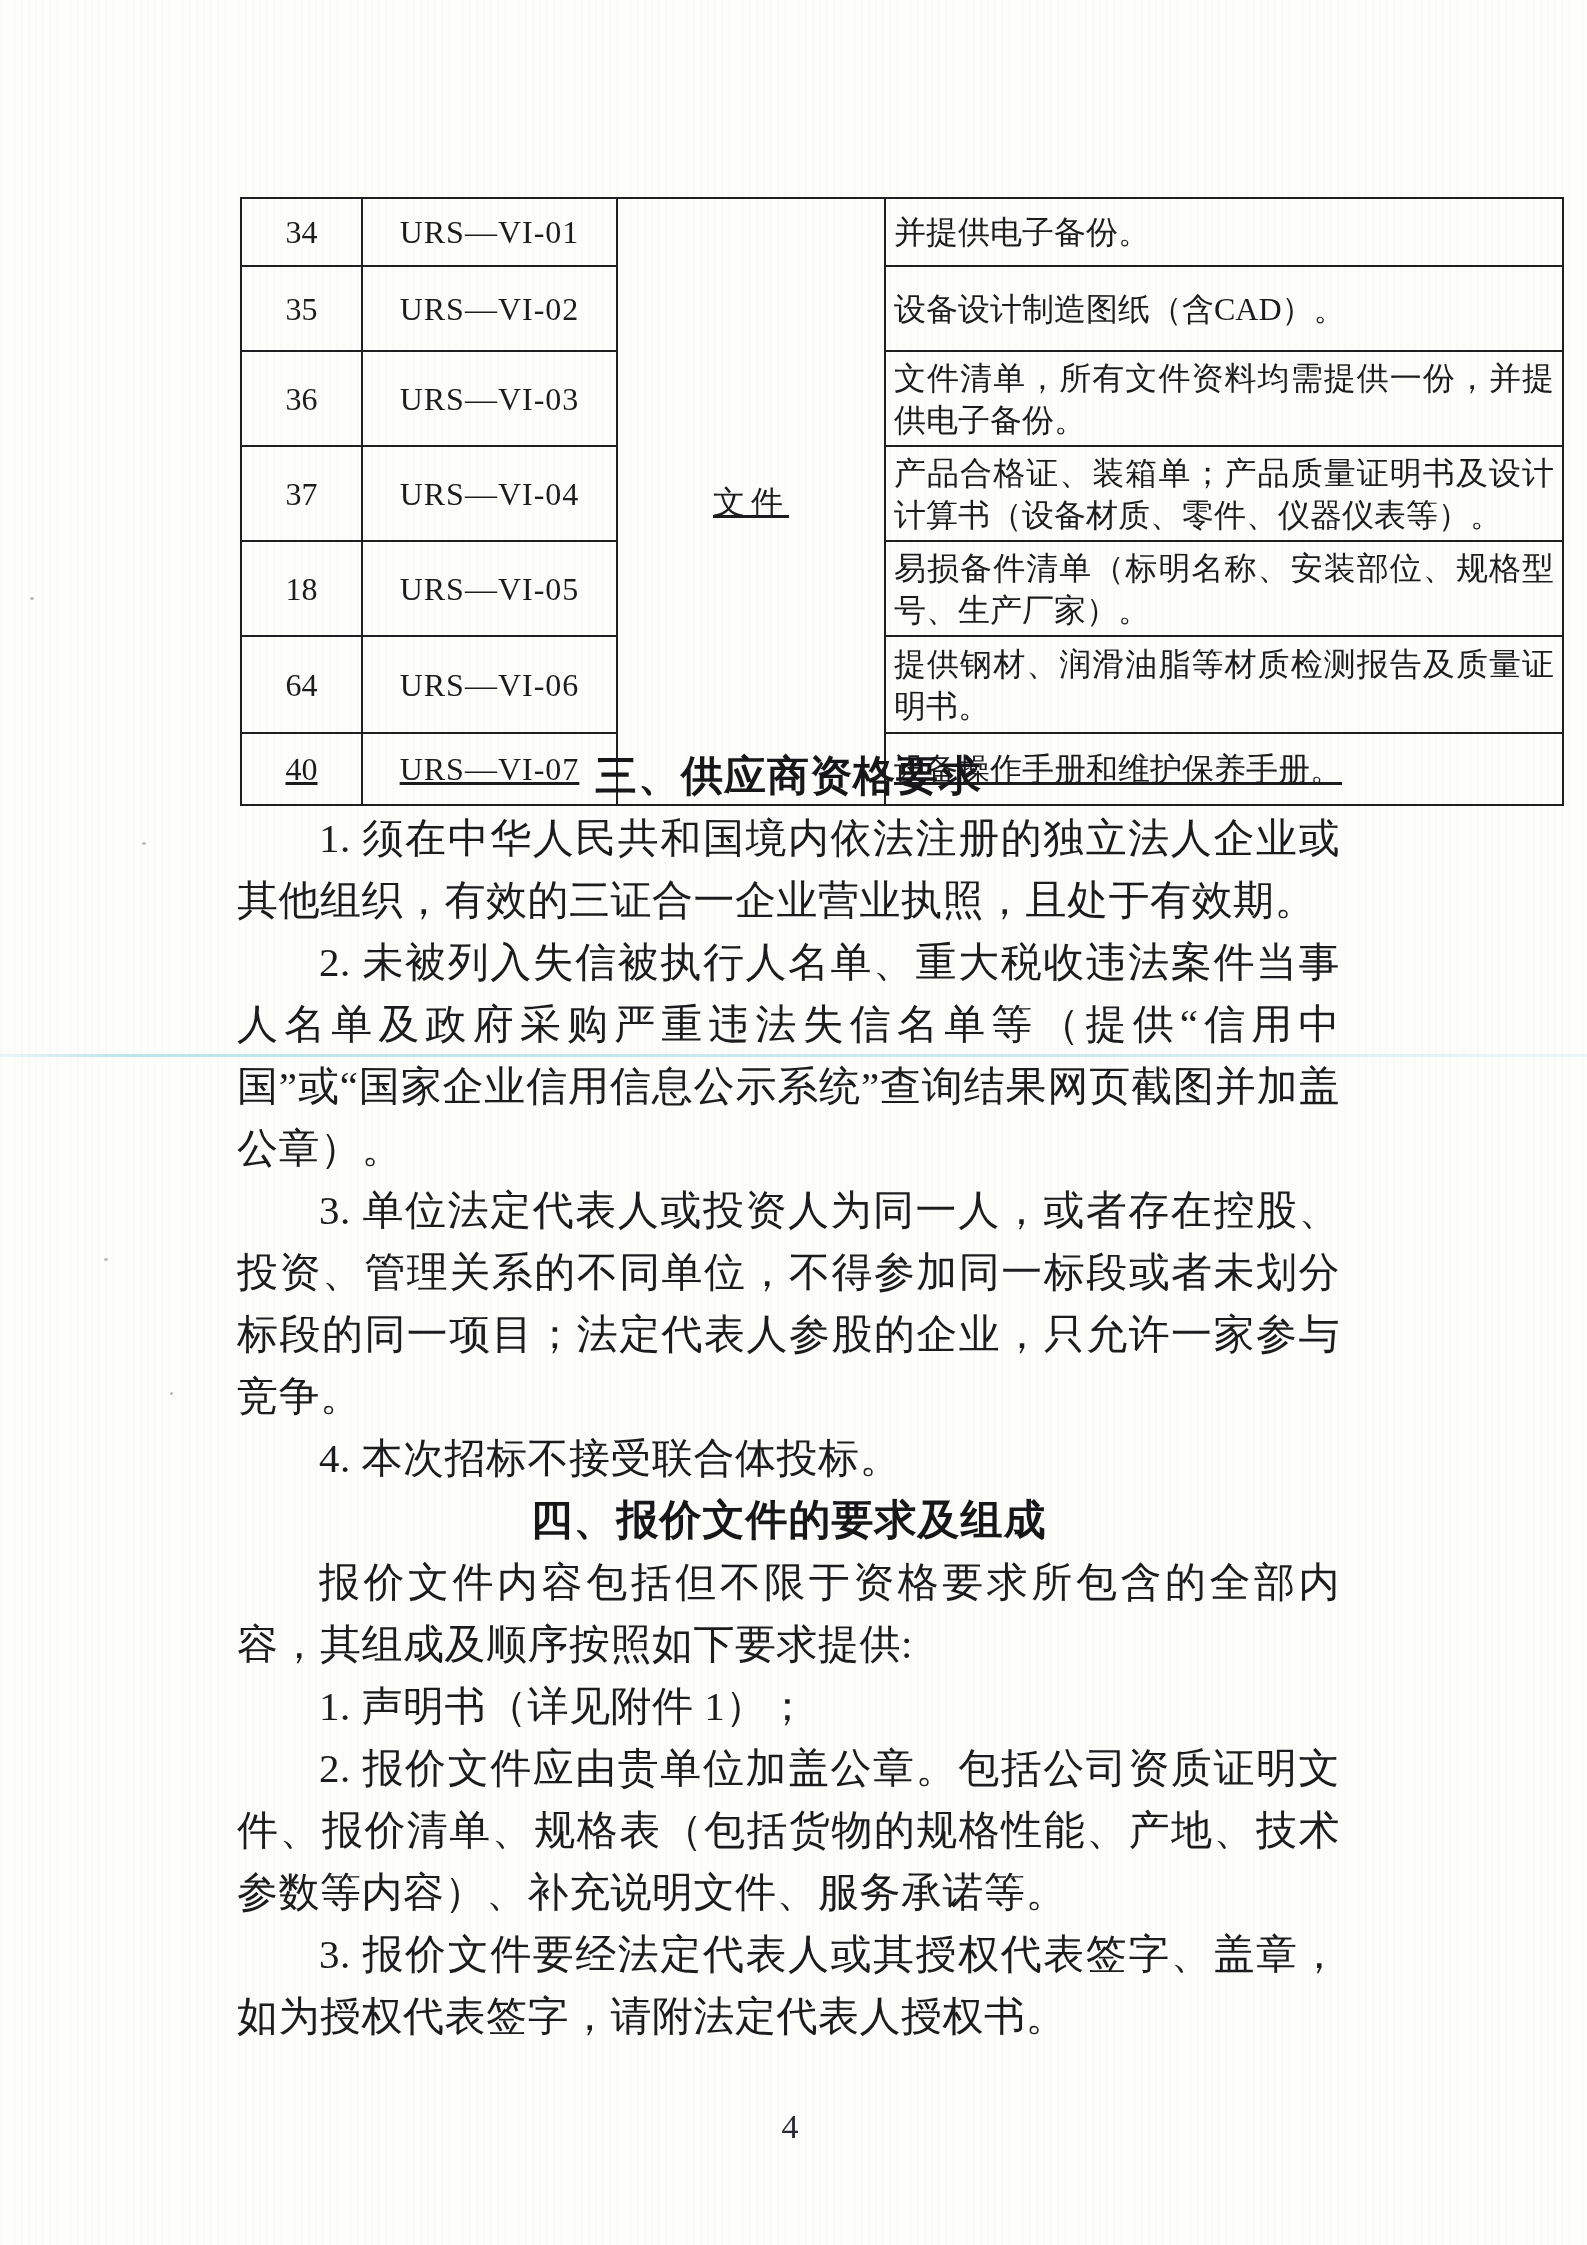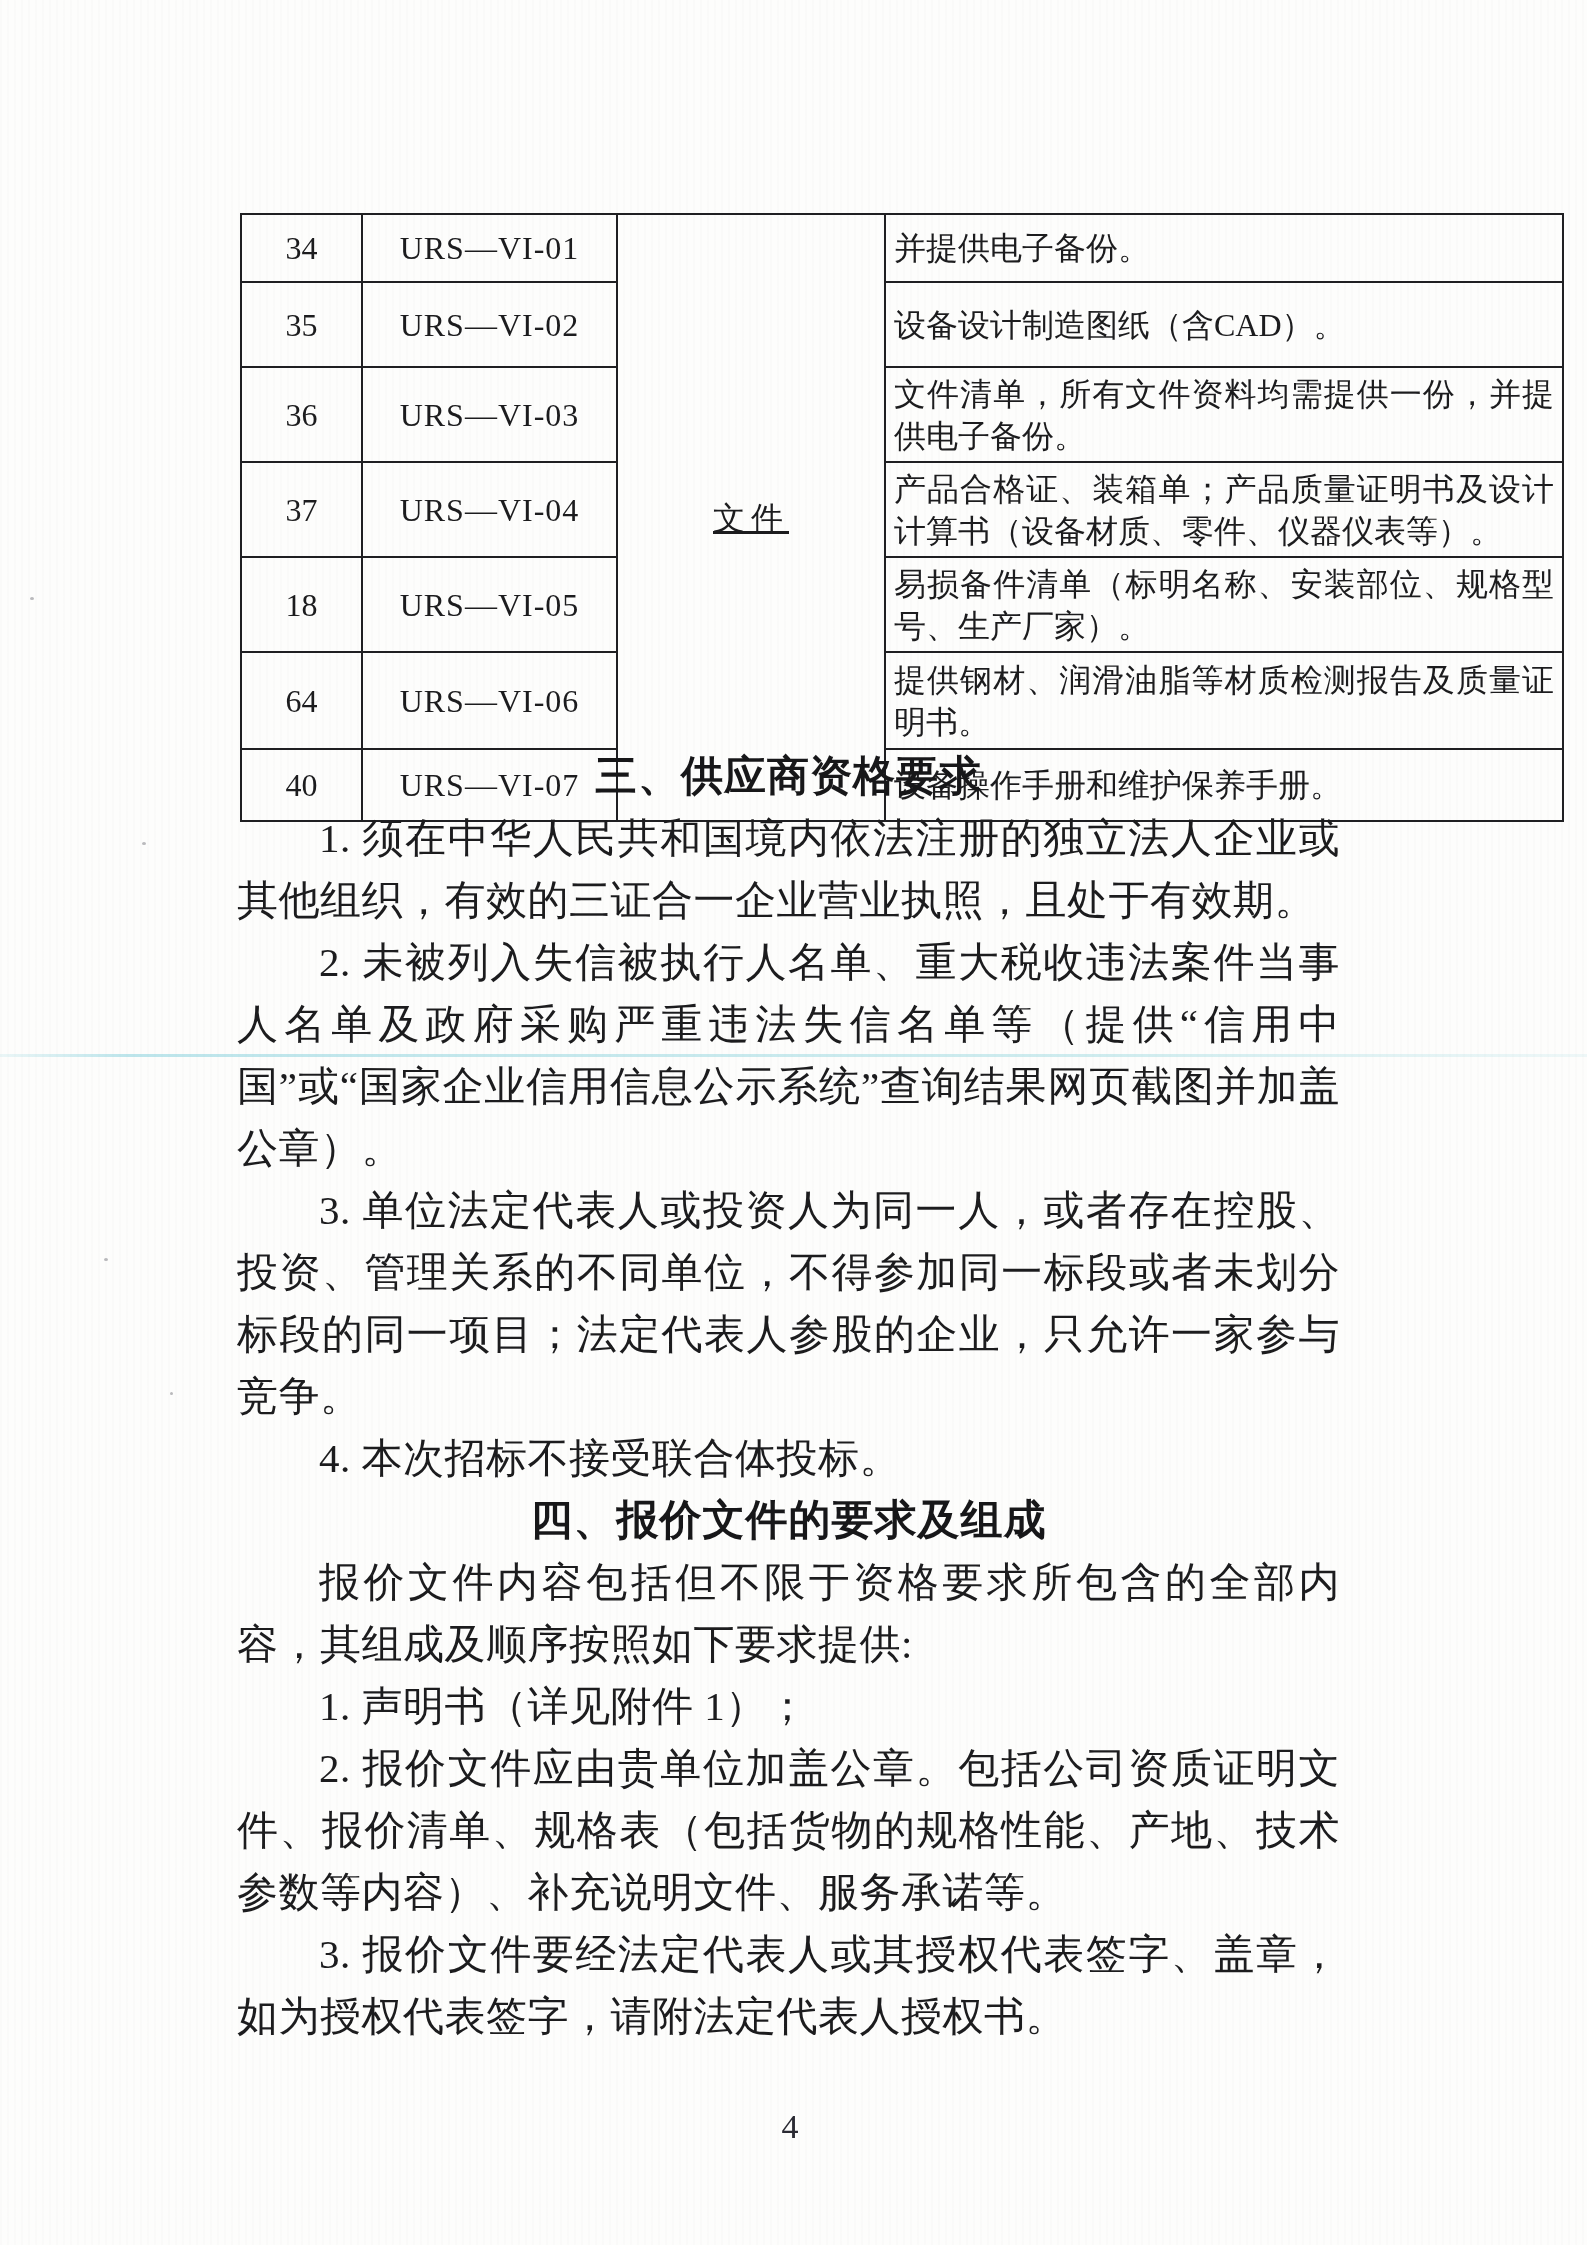--- a/index.html
+++ b/index.html
@@ -8,40 +8,40 @@
     width:1587px;height:2245px;
     margin:0 auto;
     background:#fdfdfc;
     background-image:repeating-linear-gradient(90deg, rgba(0,0,0,0.013) 0 2px, rgba(0,0,0,0) 2px 7px);
     overflow:hidden;
     color:#1c1c1e;
     font-family:"Liberation Serif","DejaVu Serif",serif;
   }
   
   table.req-table{
-    position:absolute;left:240px;top:213px;
+    position:absolute;left:240px;top:197px;
     width:1250px;
     border-collapse:collapse;
     table-layout:fixed;
   }
   table.req-table td{
     border:2px solid #1f1f22;
     padding:4px 8px;
     font-size:32px;
     line-height:42px;
     vertical-align:middle;
     overflow:hidden;
   }
   td.c-no{width:103px;text-align:center;font-size:34px;}
   td.c-code{width:237px;text-align:center;font-size:33px;letter-spacing:1px;white-space:nowrap;margin-left:40px;}
   td.c-cat{width:250px;text-align:center;font-size:36px;letter-spacing:6px;text-decoration:underline;}
   td.c-desc{width:660px;text-align:justify;text-justify:inter-character;padding:4px 10px 4px 12px;}
   tr.r0 td{height:58px;} tr.r1 td{height:75px;} tr.r2 td{height:85px;}
   tr.r3 td{height:85px;} tr.r4 td{height:85px;} tr.r5 td{height:87px;}
-  tr.r6 td{height:62px;}
+  tr.r6 td{height:62px;text-decoration:underline;}
   
   .textblock{
     position:absolute;left:237px;top:745px;width:1103px;
   }
   .sec-heading{
     margin:0;
     font-family:"Liberation Sans","DejaVu Sans",sans-serif;
     font-weight:700;
     font-size:42px;
     line-height:62px;

